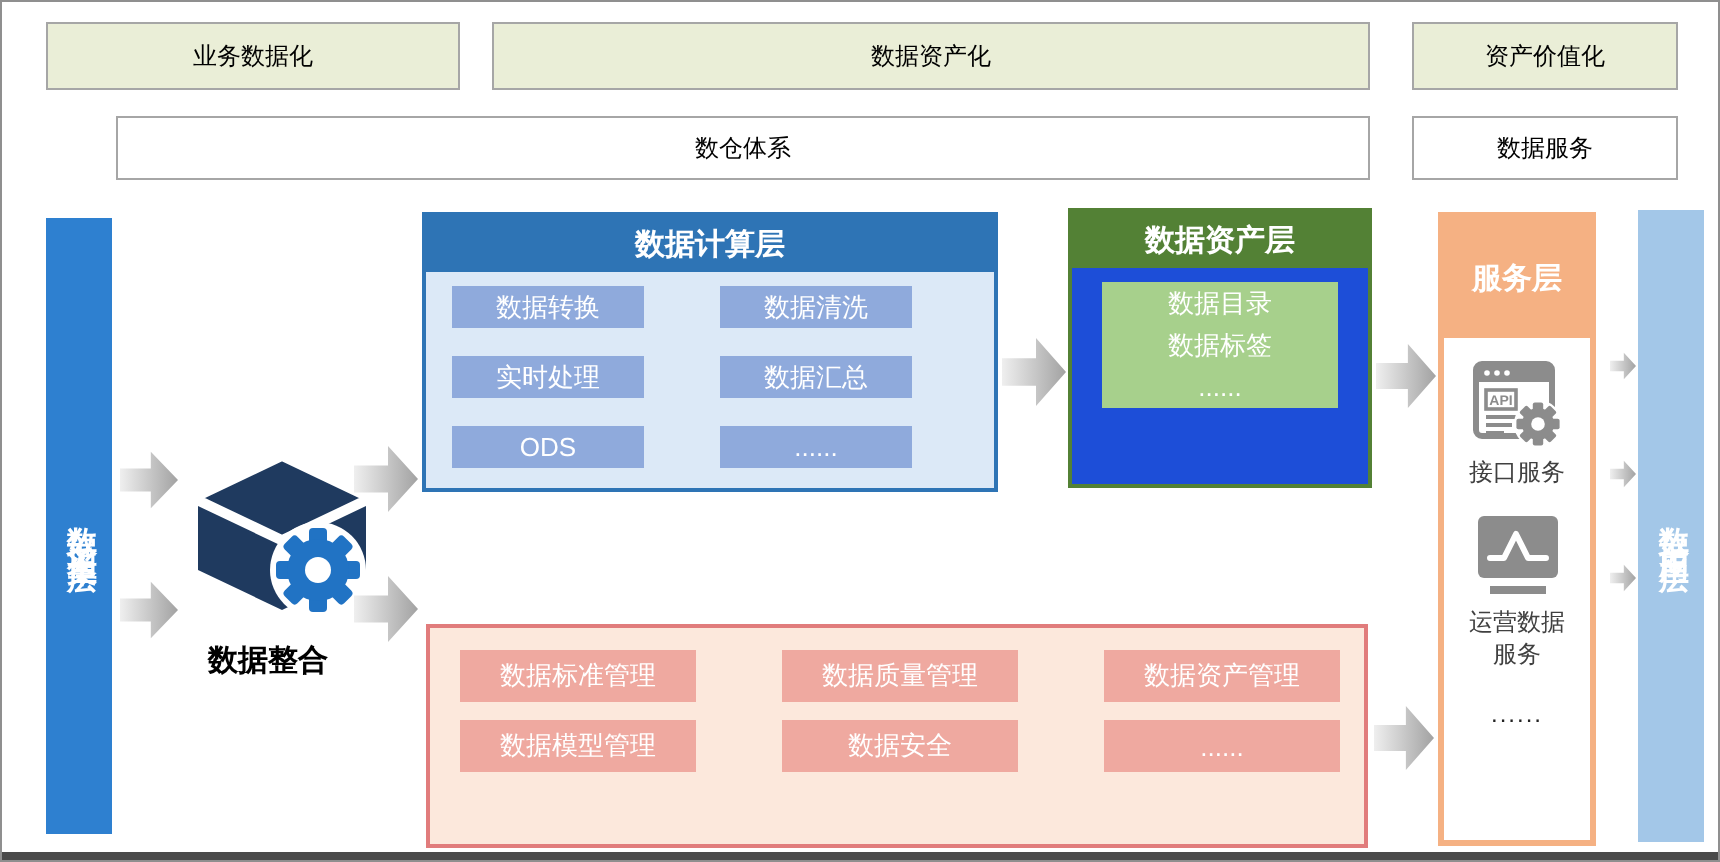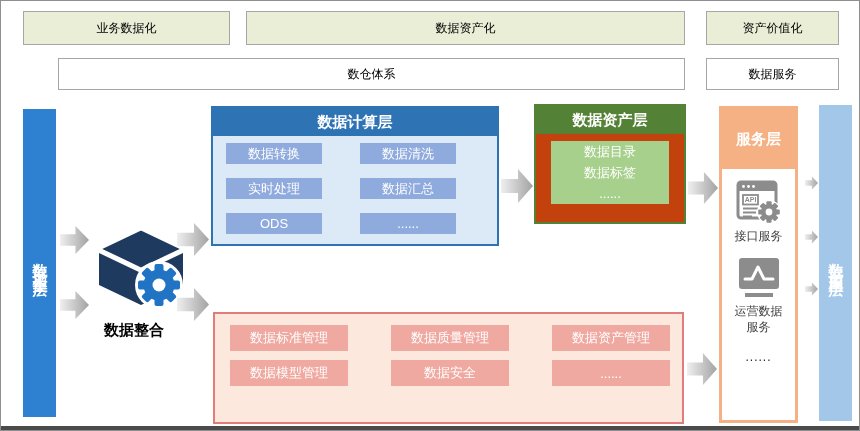--- a/index.html
+++ b/index.html
@@ -94,21 +94,21 @@
       <div class="item">数据汇总</div>
       <div class="item">ODS</div>
       <div class="item">......</div>
     </div>
   </div>
 
   <svg class="arrow" style="left:500px;top:167px;width:32px;height:36px">
       <use href="#blockArrow"></use>
     </svg>
 
-  <div class="abs panel" style="left:533px;top:103px;width:152px;height:120px;background:#c2410c;border-color:#538135">
+  <div class="abs panel" style="left:533px;top:103px;width:152px;height:140px;background:#1d4ed8;border-color:#538135">
     <div class="panel-header" style="height:28px;background:#538135">数据资产层</div>
     <div class="asset-body">
       <div class="item">数据目录</div>
       <div class="item">数据标签</div>
       <div class="item">......</div>
     </div>
   </div>
 
   <svg class="arrow" style="left:687px;top:170px;width:30px;height:34px">
       <use href="#blockArrow"></use>

